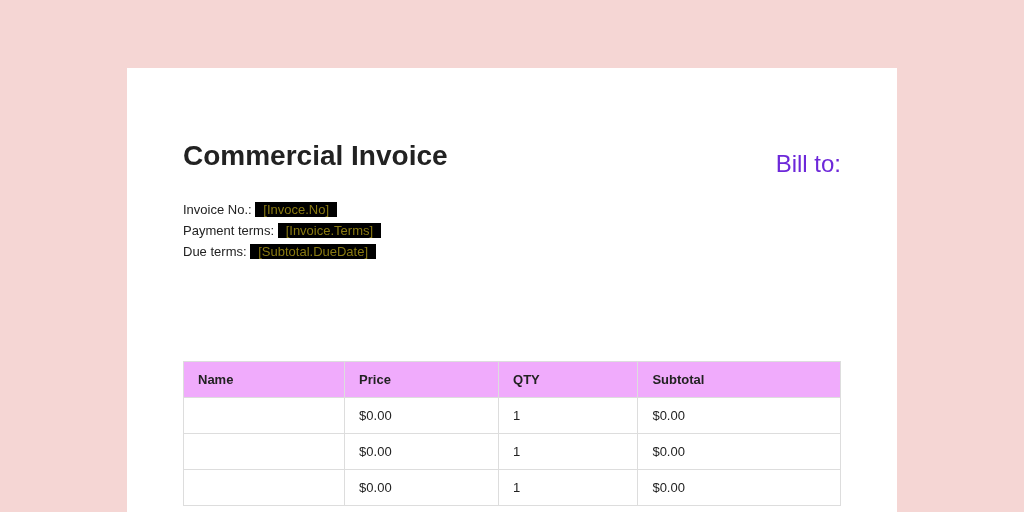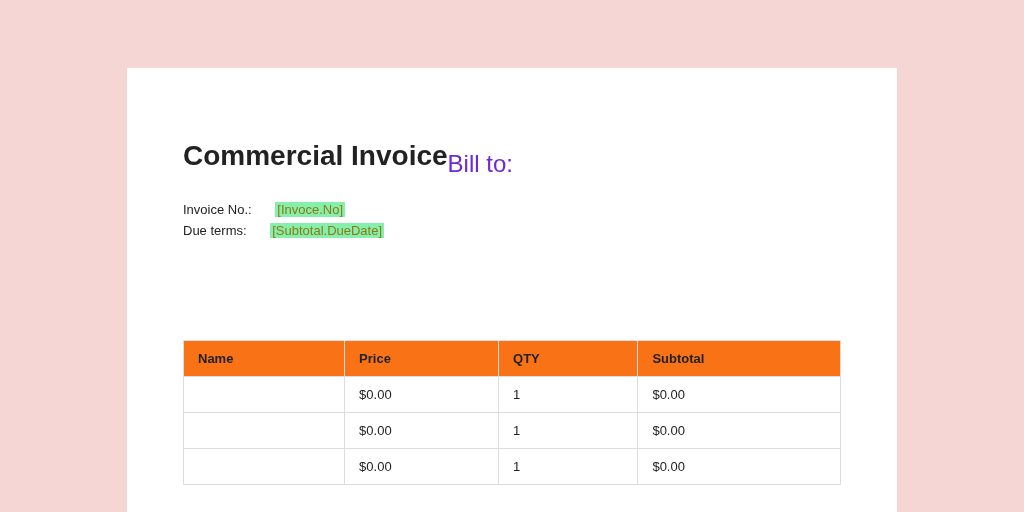--- a/index.html
+++ b/index.html
@@ -10,38 +10,37 @@
     display: flex;
     justify-content: center;
   }
   .page {
     background: #fff;
     width: 770px;
     margin-top: 68px;
     padding: 72px 56px 0 56px;
     height: 600px;
   }
-  .top { display: flex; }
+  .top { display: flex; justify-content: space-between; }
   .left-col { }
   .title {
     font-size: 28px;
     font-weight: 700;
     color: #222;
     margin-bottom: 30px;
   }
   .meta-line {
     font-size: 13px;
     color: #222;
     margin-bottom: 6px;
   }
   .placeholder {
-    background: #86efac;
+    background: #000000;
     color: #8a7a12;
-    padding: 0 2px;
-    margin-left: 20px;
+    padding: 0 8px;
   }
   .right-col { text-align: right; }
   .billto {
     font-size: 24px;
     font-weight: 400;
     color: #6d28d9;
     margin-top: 10px;
     margin-bottom: 24px;
   }
   .client-name { font-size: 13px; margin-bottom: 20px; }
@@ -51,36 +50,40 @@
     border-collapse: collapse;
     margin-top: 96px;
     font-size: 13px;
     color: #222;
   }
   th, td {
     border: 1px solid #ddd;
     padding: 10px 14px;
   }
   th {
-    background: #f97316;
+    background: #f0abfc;
     font-weight: 700;
     text-align: left;
   }
   th.num, td.num { text-align: left; }
 </style>
 </head>
 <body>
 
 <div class="page">
   <div class="top">
     <div class="left-col">
       <h1 class="title">Commercial Invoice</h1>
       <div class="meta-line">
         <span>Invoice No.:</span>
         <span class="placeholder">[Invoce.No]</span>
+      </div>
+      <div class="meta-line">
+        <span>Payment terms:</span>
+        <span class="placeholder">[Invoice.Terms]</span>
       </div>
       <div class="meta-line">
         <span>Due terms:</span>
         <span class="placeholder">[Subtotal.DueDate]</span>
       </div>
     </div>
     <div class="right-col">
       <div class="billto">Bill to:</div>
     </div>
   </div>

